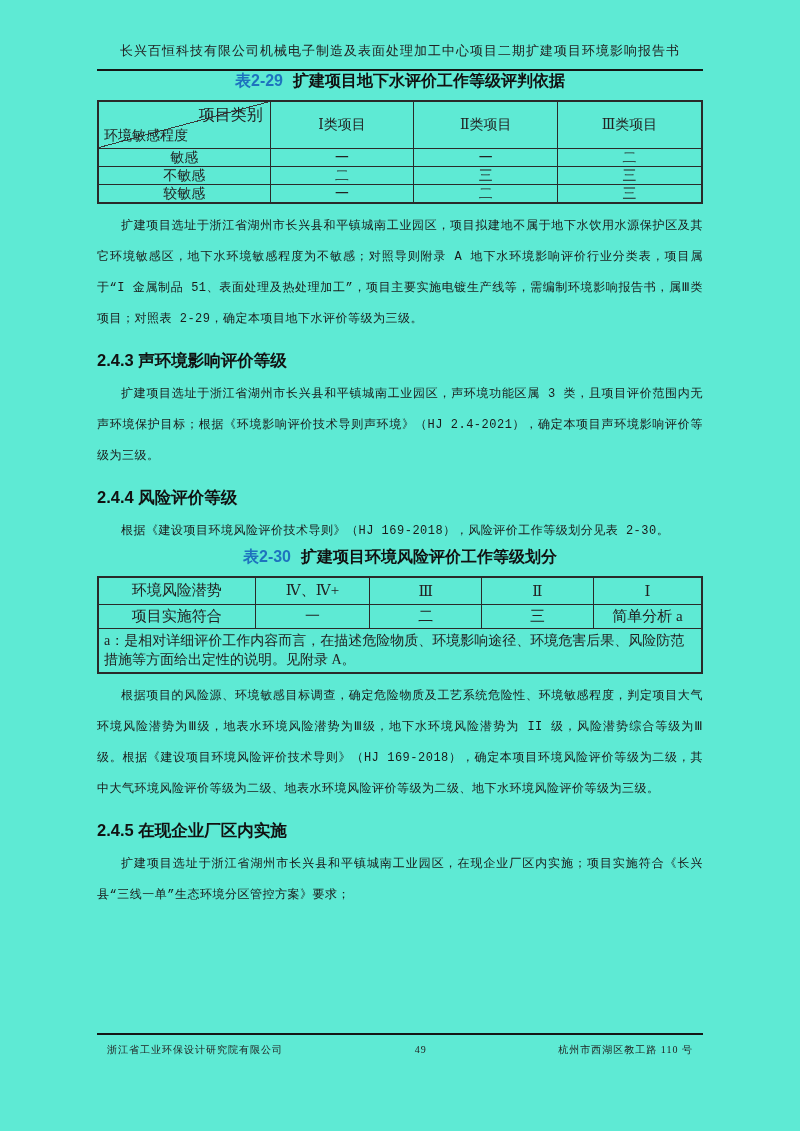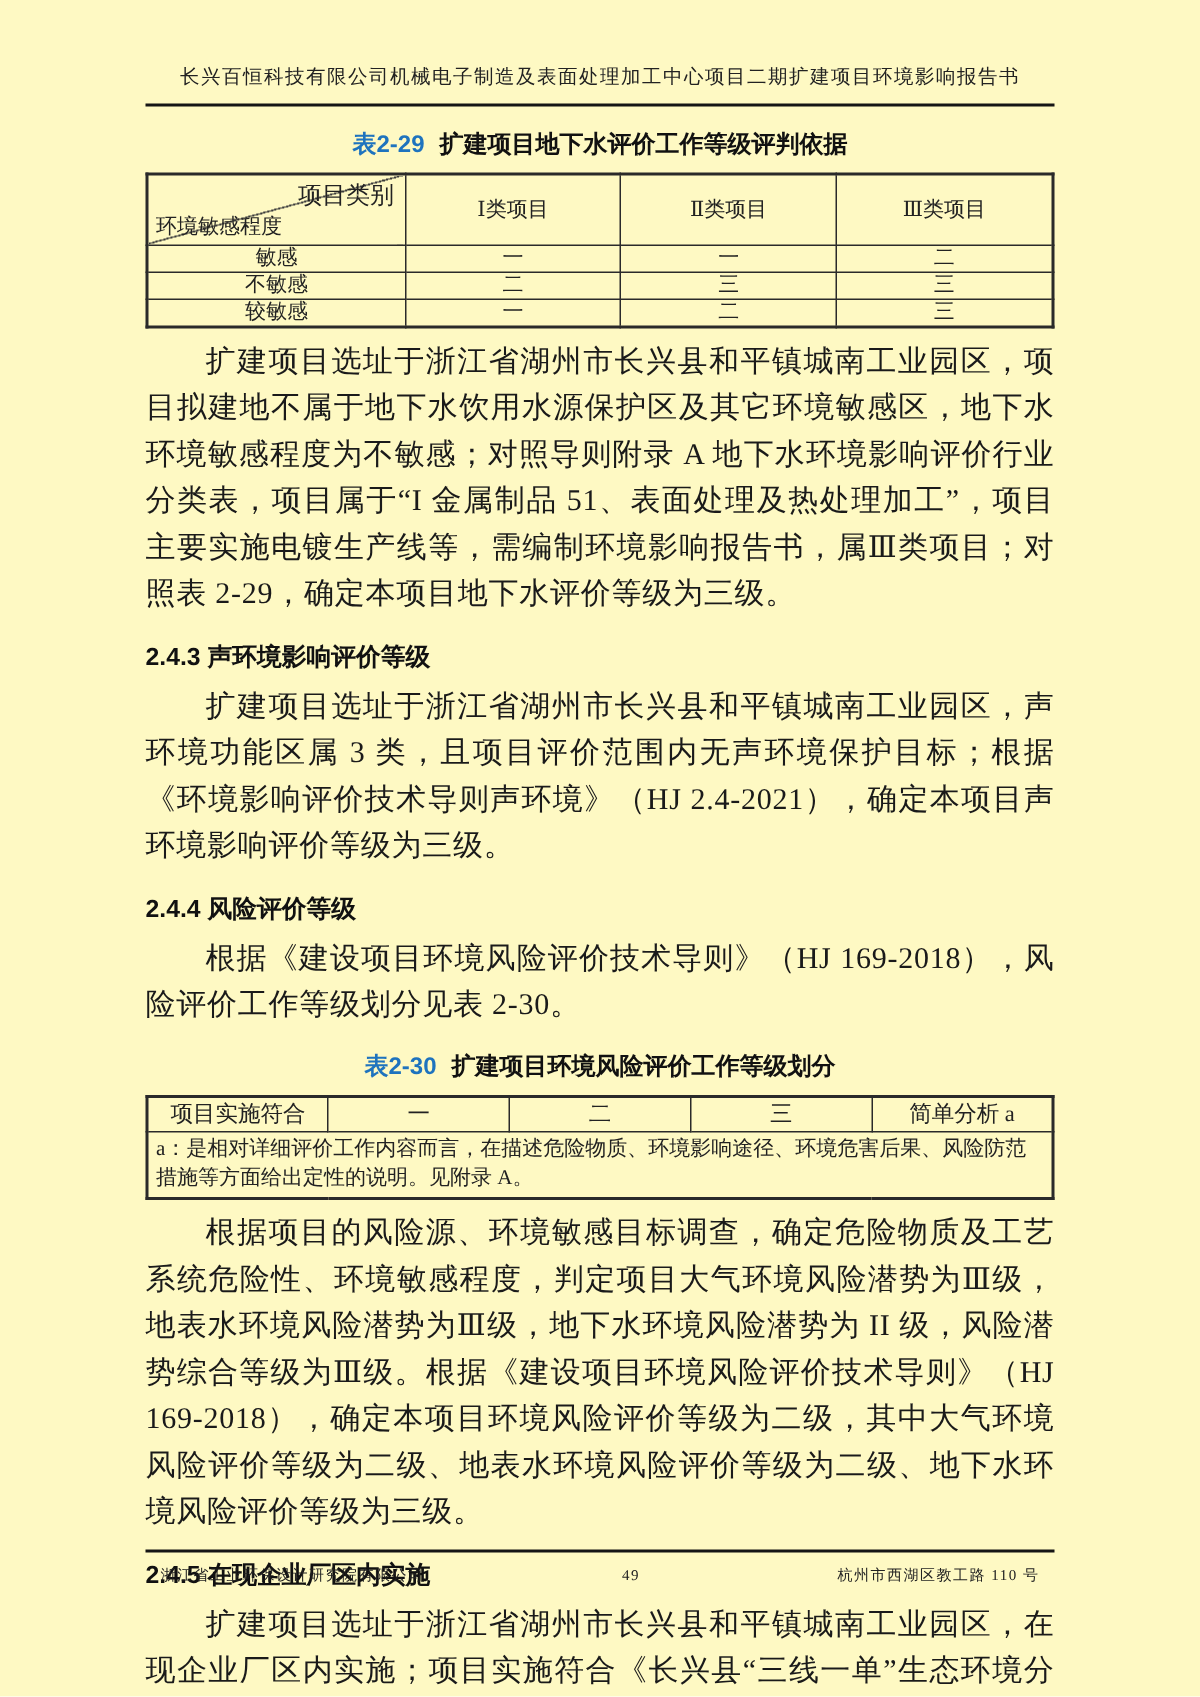--- a/index.html
+++ b/index.html
@@ -6,40 +6,39 @@
   html, body { margin: 0; padding: 0; background: #ffffff; }
   body {
     width: 800px; height: 1131px;
     font-family: "Liberation Serif", "DejaVu Serif", serif;
     color: #1c1c1c;
   }
   .page {
     position: relative;
     width: 800px; height: 1131px;
     overflow: hidden;
-    background: #fef9c3;
+    background: #5eead4;
   }
   .content { padding: 42px 97px 0 97px; }
 
   
   .doc-header-title {
     text-align: center;
     font-size: 13px;
     letter-spacing: 1px;
     color: #222;
   }
   .doc-header-rule { height: 2px; background: #151515; margin-top: 9px; }
 
   
   .table-caption {
     text-align: center;
     font-family: "Liberation Sans", "DejaVu Sans", sans-serif;
     font-weight: bold;
     font-size: 16px;
-    margin-top: 15px;
     color: #111;
   }
   .table-caption .tbl-label { color: #1E73BE; margin-right: 10px; }
 
   
   table.doc-table {
     width: 100%;
     border-collapse: collapse;
     border: 2px solid #2a2a2a;
     margin-top: 8px;
@@ -68,27 +67,28 @@
   .tbl30 .row-level td { height: 24px; font-size: 15px; }
   .tbl30 .footnote-cell {
     text-align: left;
     font-size: 14px;
     line-height: 19px;
     padding: 2px 5px 3px 5px;
   }
 
   
   p.body-para {
-    font-size: 20px;
+    font-size: 12px;
     line-height: 31px;
     text-align: justify;
     text-indent: 2em;
     margin: 7px 0 0 0;
     letter-spacing: 0.5px;
     color: #1a1a1a;
+    font-family: Liberation Mono, monospace;
   }
   h3.section-heading {
     font-family: "Liberation Sans", "DejaVu Sans", sans-serif;
     font-weight: bold;
     font-size: 16.5px;
     margin: 15px 0 4px 0;
     color: #111;
   }
 
   
@@ -154,20 +154,27 @@
 
     <h3 class="section-heading">2.4.4 风险评价等级</h3>
     <p class="body-para">根据《建设项目环境风险评价技术导则》（HJ 169-2018），风险评价工作等级划分见表 2-30。</p>
 
     <div class="table-caption">
       <span class="tbl-label">表2-30</span><span>扩建项目环境风险评价工作等级划分</span>
     </div>
 
     <table class="doc-table tbl30">
       <tbody>
+          <tr class="row-potential">
+        <td style="width:26%;">环境风险潜势</td>
+        <td style="width:19%;">Ⅳ、Ⅳ+</td>
+        <td style="width:18.5%;">Ⅲ</td>
+        <td style="width:18.5%;">Ⅱ</td>
+        <td style="width:18%;">Ⅰ</td>
+      </tr>
       <tr class="row-level">
         <td>项目实施符合</td>
         <td>一</td>
         <td>二</td>
         <td>三</td>
         <td>简单分析 a</td>
       </tr>
       <tr>
         <td class="footnote-cell" colspan="5">a：是相对详细评价工作内容而言，在描述危险物质、环境影响途径、环境危害后果、风险防范措施等方面给出定性的说明。见附录 A。</td>
       </tr>

